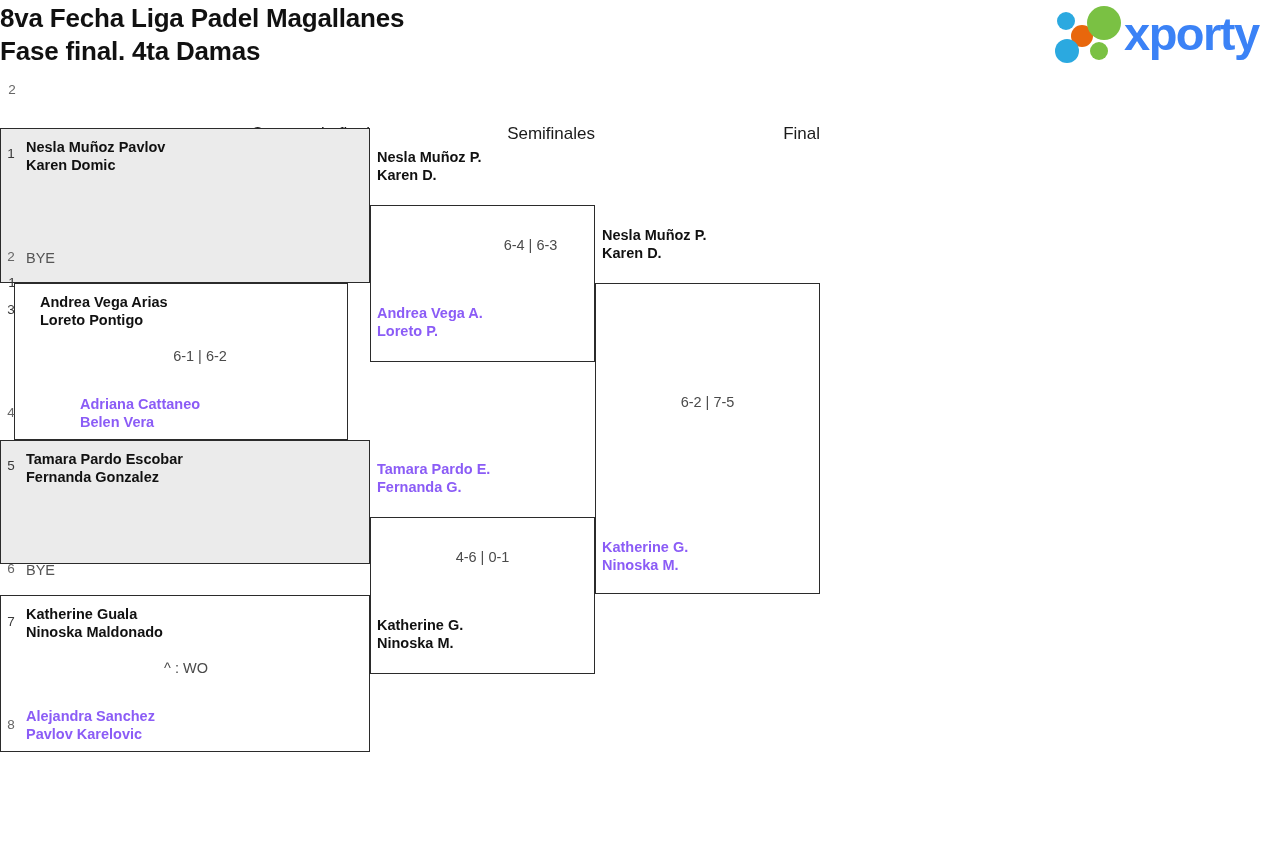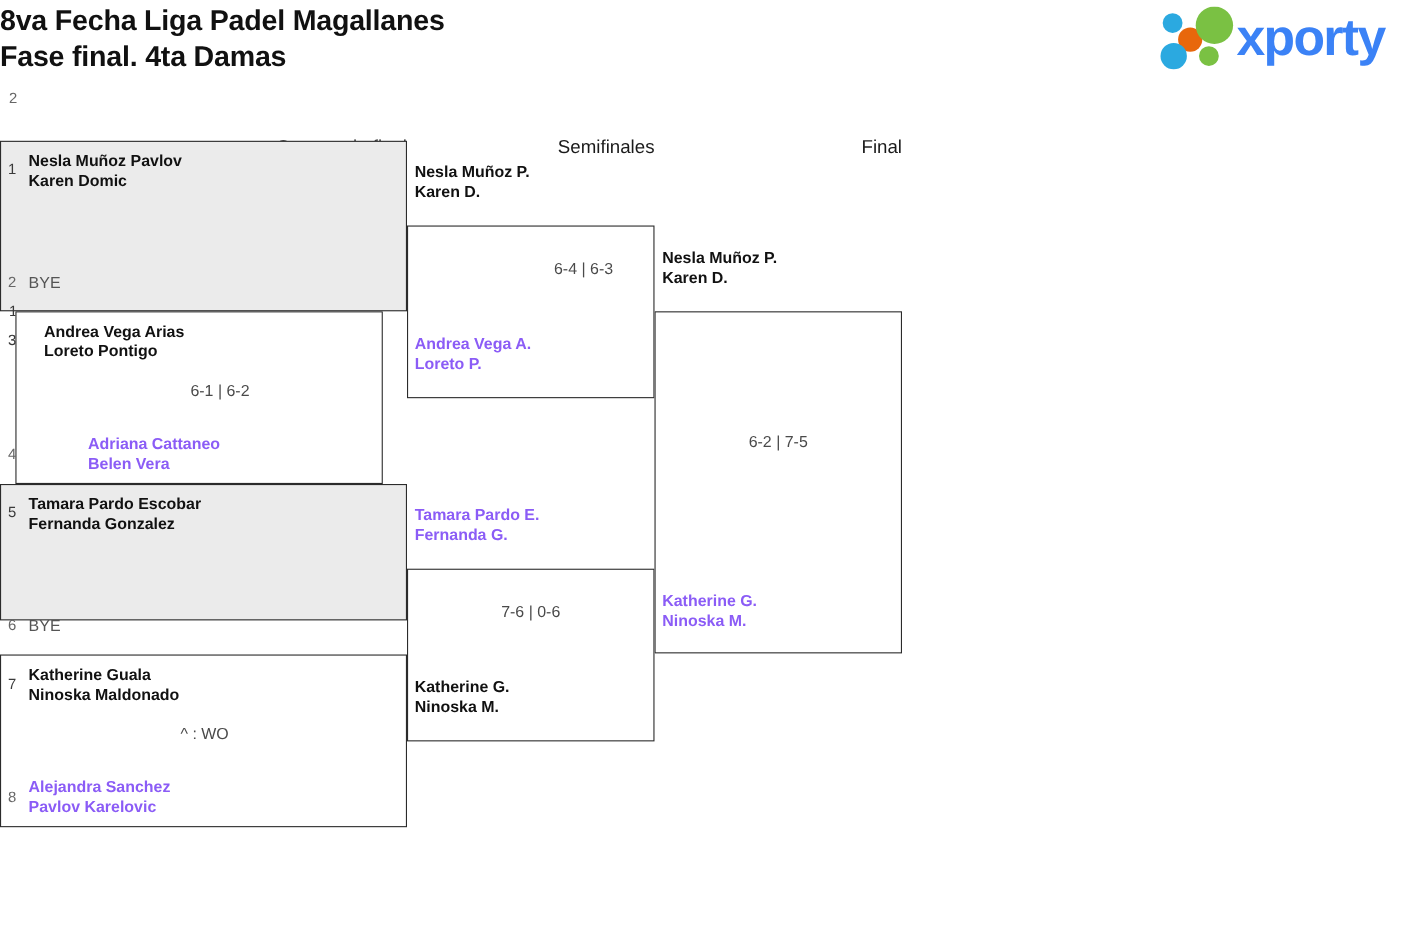--- a/index.html
+++ b/index.html
@@ -185,21 +185,21 @@
 Karen D.</div>
 <div class="match-box" id="sf-match-1">
   <div class="score" style="left:0px; top:31px; width:223px;padding-left:48px;">6-4 | 6-3</div>
 </div>
 <div class="competitor loser" style="position:absolute; left:377px; top:304px;">Andrea Vega A.
 Loreto P.</div>
 
 <div class="competitor loser" style="position:absolute; left:377px; top:460px;">Tamara Pardo E.
 Fernanda G.</div>
 <div class="match-box" id="sf-match-2">
-  <div class="score" style="left:0px; top:31px; width:223px;">7-6 | 0-6</div>
+  <div class="score" style="left:0px; top:31px; width:223px;">4-6 | 0-1</div>
 </div>
 <div class="competitor winner" style="position:absolute; left:377px; top:616px;">Katherine G.
 Ninoska M.</div>
 
 <div class="competitor winner" style="position:absolute; left:602px; top:226px;">Nesla Muñoz P.
 Karen D.</div>
 <div class="match-box" id="final-match">
   <div class="score" style="left:0px; top:110px; width:223px;">6-2 | 7-5</div>
 </div>
 <div class="competitor loser" style="position:absolute; left:602px; top:538px;">Katherine G.

